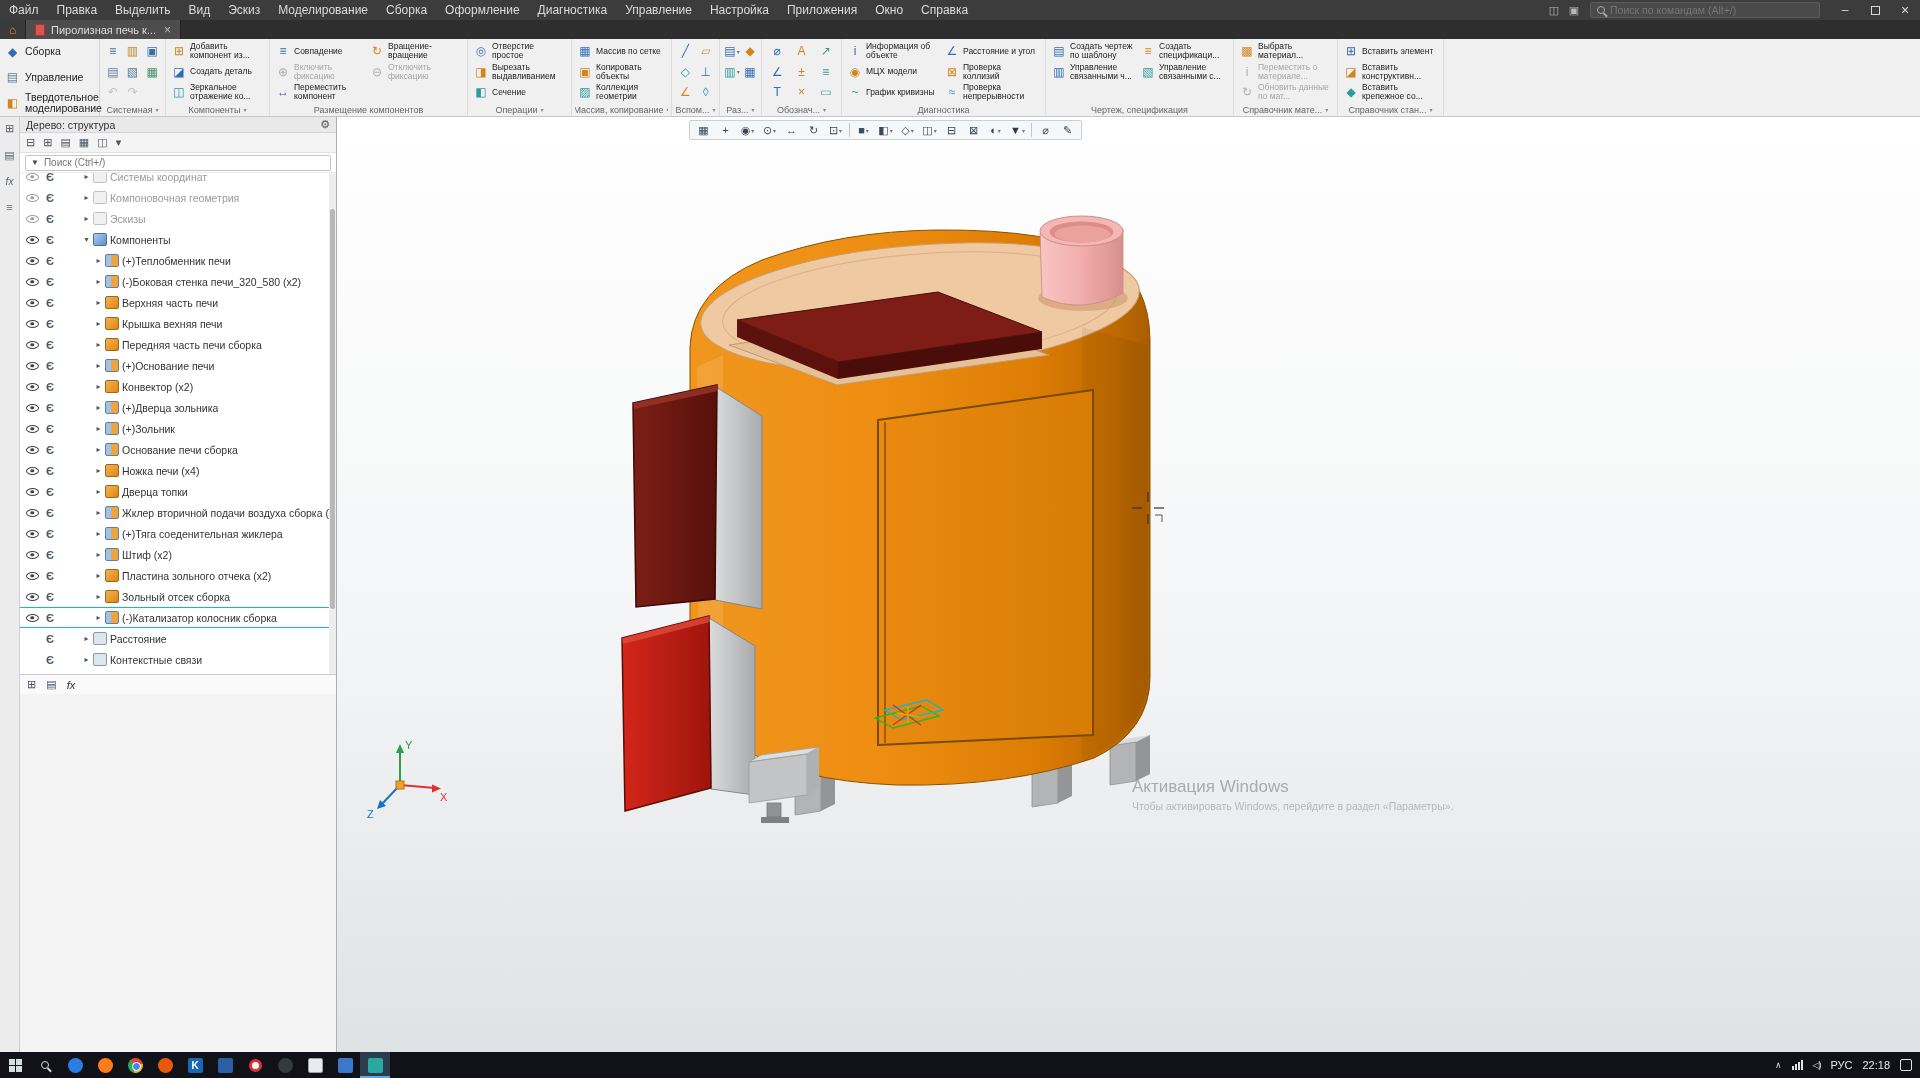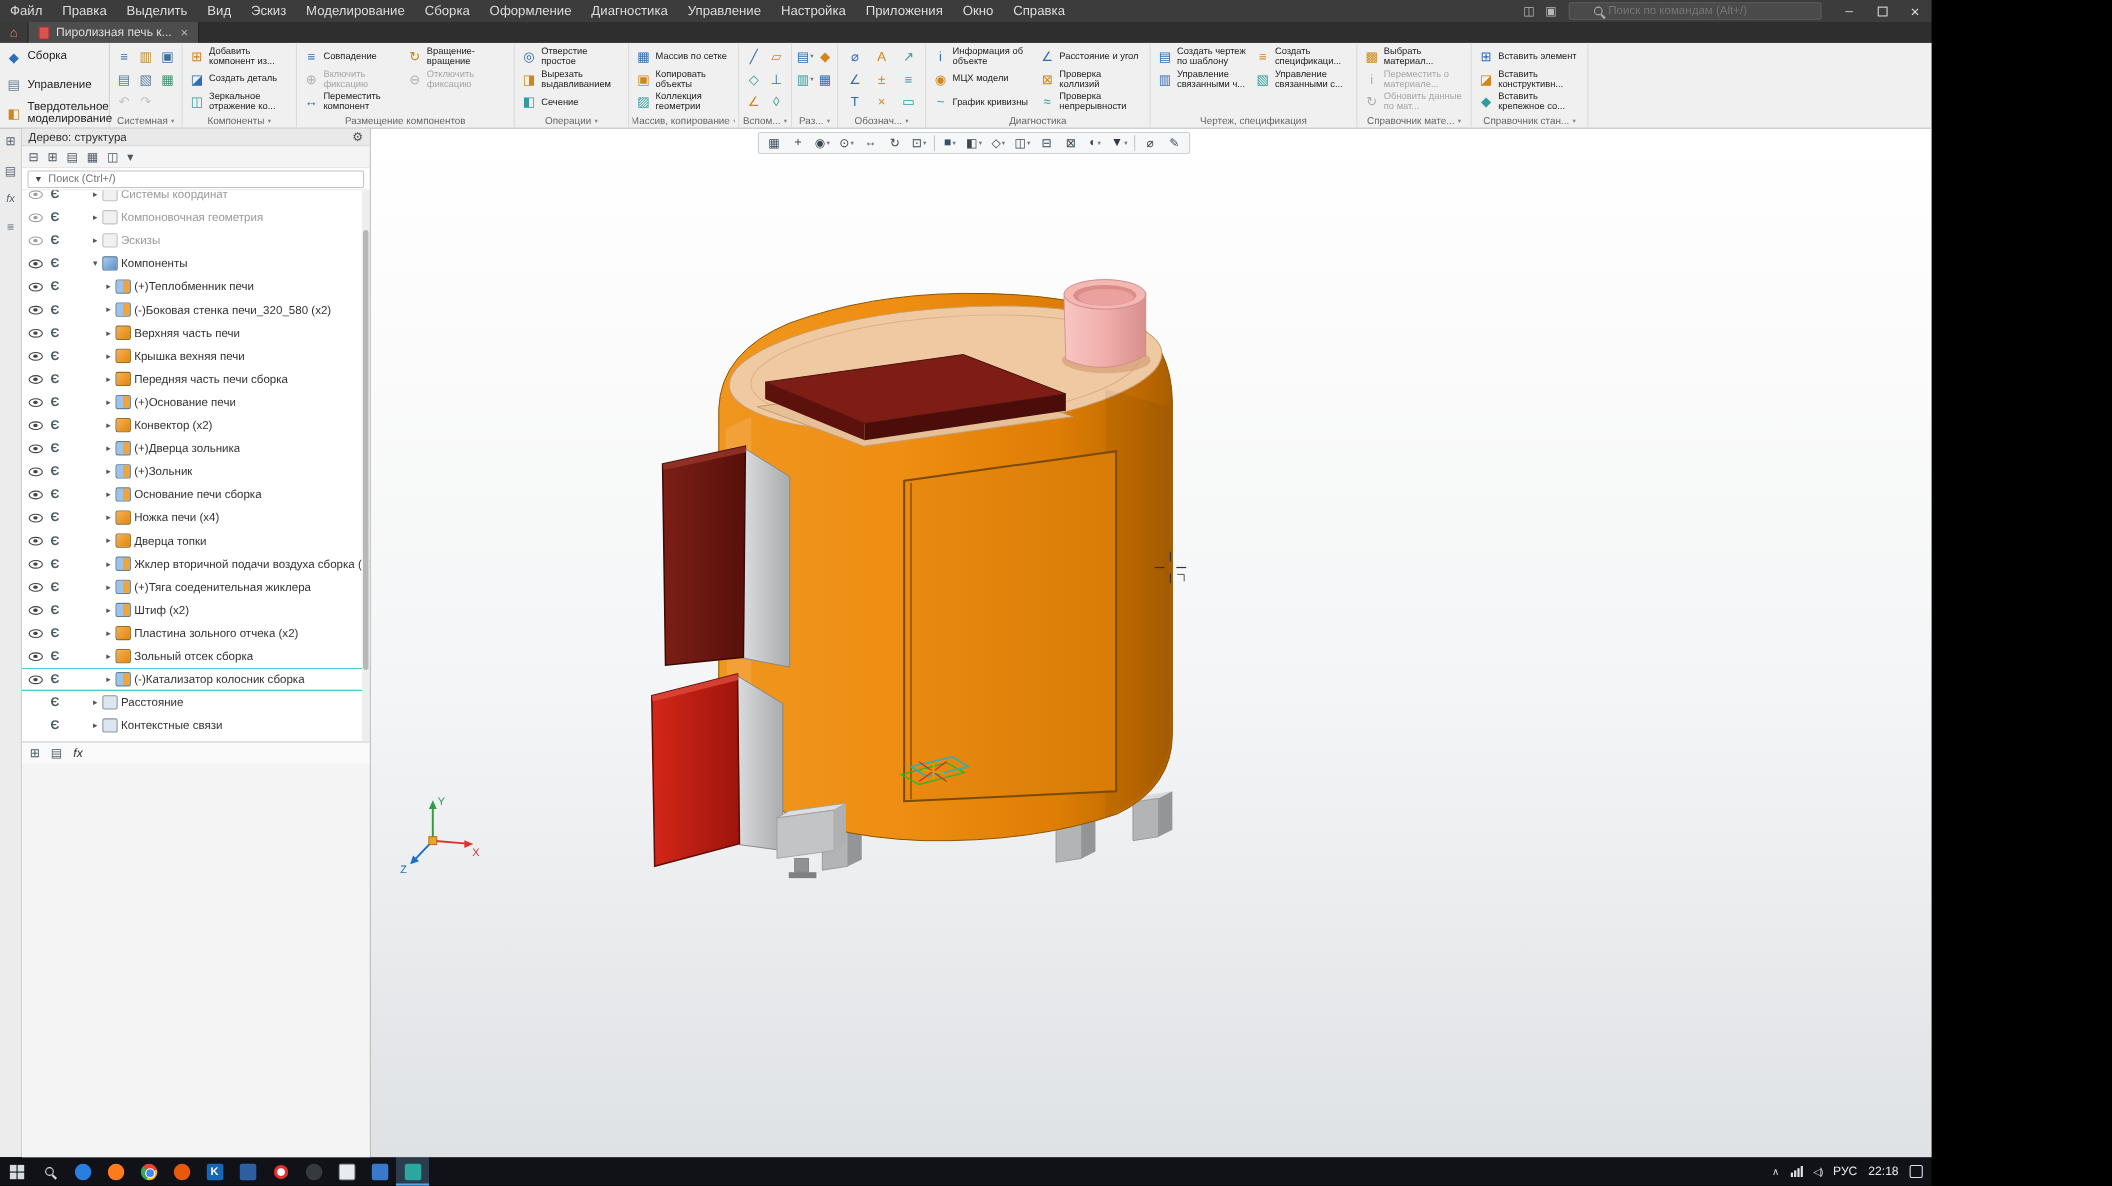--- a/index.html
+++ b/index.html
@@ -1,25 +1,25 @@
 <!DOCTYPE html>
 <html style="--body-orange: #ec8c10; --body-orange-dark: #b96a00; --top-beige: #eec9a2; --panel-orange: #e8860c; --lid-dark-red: #7d1d15; --chimney-pink: #f2b0ad; --door-upper-maroon: #6e1511; --door-lower-red: #c21f14; --metal-gray: #b9bcbe; --axis-x-color: #e03131; --axis-y-color: #2f9e44; --axis-z-color: #1971c2; --selection-cyan: #19b5c8;"><head>
 <meta charset="utf-8">
 <style>
 *{margin:0;padding:0;box-sizing:border-box;font-family:"Liberation Sans",sans-serif;}
 html,body{width:1920px;height:1078px;overflow:hidden;background:#000;}
-#app{width:1756px;height:1078px;display:flex;flex-direction:column;position:relative;justify-content:center;}
+#app{width:1920px;height:1078px;display:flex;flex-direction:column;position:relative;justify-content:center;}
 
 
 #menubar{height:20px;background:#3c3c3c;color:#dcdcdc;display:flex;align-items:center;font-size:12px;flex:0 0 auto;}
 #menu-items{display:flex;height:100%;}
 .menu-item{padding:0 9px;line-height:20px;white-space:nowrap;}
 #menubar .spacer{flex:1;}
 .mb-panel-icon{width:20px;text-align:center;color:#b8b8b8;font-size:11px;}
-#cmd-search{width:230px;height:16px;background:#4a4a4a;border:1px solid #5c5c5c;border-radius:2px;display:flex;align-items:center;gap:5px;padding:0 22px;margin:0 10px 0 6px;}
+#cmd-search{width:230px;height:16px;background:#4a4a4a;border:1px solid #5c5c5c;border-radius:2px;display:flex;align-items:center;gap:5px;padding:0 6px;margin:0 10px 0 6px;}
 #cmd-search input{background:transparent;border:none;outline:none;color:#c8c8c8;font-size:10.5px;width:100%;}
 .mag{width:8px;height:8px;border:1.5px solid #aaa;border-radius:50%;position:relative;flex:0 0 auto;display:inline-block;}
 .mag::after{content:"";position:absolute;width:5px;height:1.5px;background:#aaa;transform:rotate(45deg);right:-4px;bottom:-2px;}
 .mag-light{border-color:#d7dce1;}.mag-light::after{background:#d7dce1;}
 .winbtn{width:30px;height:20px;display:flex;align-items:center;justify-content:center;color:#d8d8d8;font-size:12px;}
 .winbtn .maxbox{width:9px;height:9px;border:1px solid #d8d8d8;display:block;}
 .winbtn.close{font-size:14px;}
 
 
 #tabbar{height:19px;background:#2e2e2e;display:flex;align-items:stretch;flex:0 0 auto;}
@@ -937,20 +937,24 @@
 
         <g stroke="#333" stroke-width="1.2">
           <line x1="795" y1="391" x2="805" y2="391"></line>
             <line x1="817" y1="391" x2="827" y2="391"></line>
           <line x1="811" y1="375" x2="811" y2="385"></line>
             <line x1="811" y1="397" x2="811" y2="407"></line>
           <path d="M818,398 h7 v7" fill="none" stroke="#555" stroke-width="1"></path>
         </g>
       </svg>
 
+      <div id="watermark">
+        <div class="l1">Активация Windows</div>
+        <div class="l2">Чтобы активировать Windows, перейдите в раздел «Параметры».</div>
+      </div>
     </div>
   </div>
 
   <footer id="taskbar">
     <div id="taskbar-icons" style="display:flex;">
         <div class="tb-icon">
           <span class="win-logo">
             <i></i>
             <i></i>
             <i></i>

